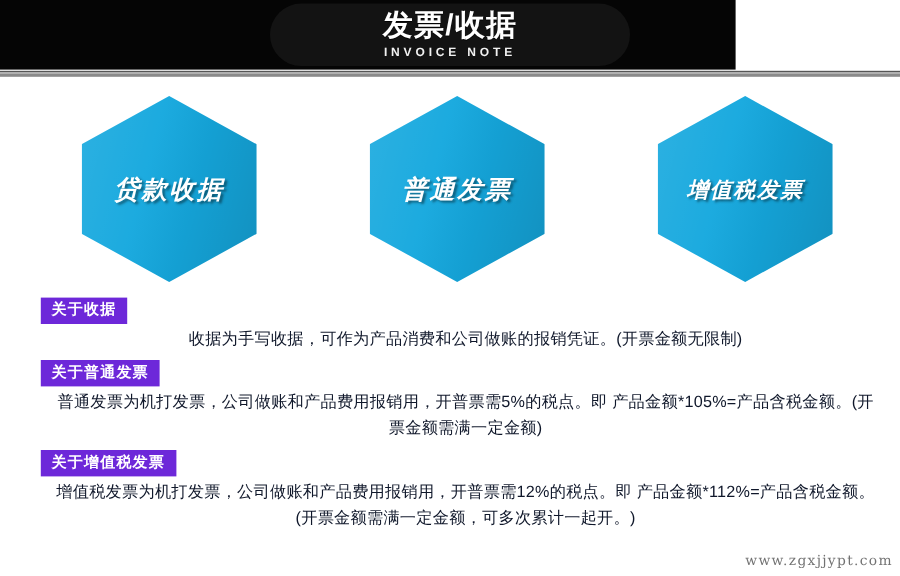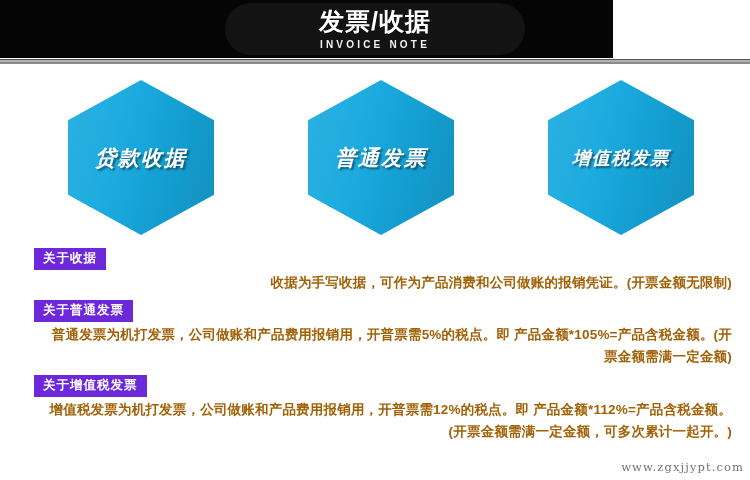--- a/index.html
+++ b/index.html
@@ -148,26 +148,25 @@
     color: #ffffff;
     font-size: 12.5px;
     font-weight: bold;
     line-height: 19px;
     padding: 1px 9px 2px 9px;
     letter-spacing: 1px;
     white-space: nowrap;
   }
   .note-body {
     margin: 2px 18px 0 44px;
-    color: #a16207;
+    color: #0f172a;
     font-size: 13.5px;
     line-height: 22px;
     letter-spacing: 0.2px;
-    text-align: right;
-    font-weight: bold;
+    text-align: center;
   }
   .note-block.b1 { margin-top: 0px; }
   .note-block.b2 { margin-top: 6px; }
   .note-block.b3 { margin-top: 7px; }
 
   
   .watermark {
     position: absolute;
     right: 6px;
     bottom: 6px;

